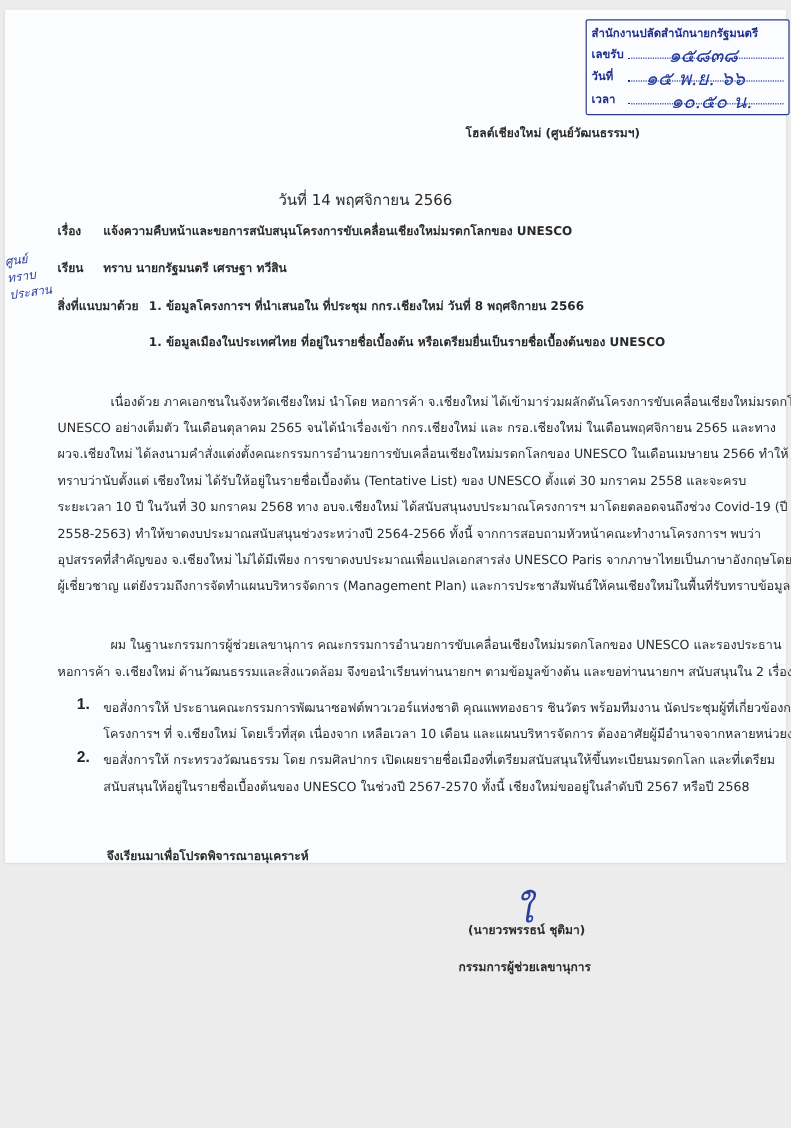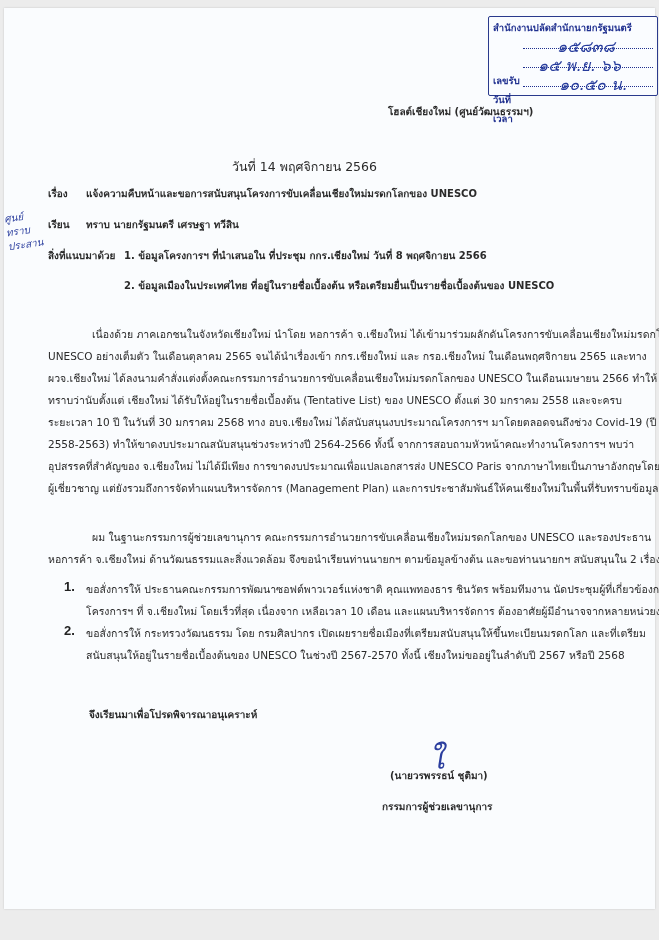--- a/index.html
+++ b/index.html
@@ -13,21 +13,21 @@
     body {
       position: relative;
       font-family: "DejaVu Sans", sans-serif;
       color: #222;
     }
     .page {
       position: absolute;
       left: 4px;
       top: 8px;
       width: 651px;
-      height: 901px;
+      height: 711px;
       background: #fafcfe;
       box-shadow: 0 0 2px rgba(0,0,0,0.15);
     }
     .abs { position: absolute; white-space: nowrap; }
     .t { font-size: 10px; line-height: 14px; color: #2a2a2a; font-weight: bold; }
     .big { font-size: 12.5px; font-weight: normal; }
 
     
     .stamp {
       position: absolute;
@@ -35,21 +35,21 @@
       top: 8px;
       width: 168px;
       height: 78px;
       border: 1.5px solid #2a3a8c;
       border-radius: 2px;
       color: #1f2f8f;
       font-size: 9.5px;
       background: rgba(250,252,255,0.9);
     }
     .stamp .title { position: absolute; left: 4px; top: 3px; font-weight: bold; font-size: 9.5px; }
-    .stamp .row { position: absolute; left: 4px; font-weight: bold; font-size: 9.5px; margin-top: 36px; }
+    .stamp .row { position: absolute; left: 4px; font-weight: bold; font-size: 9.5px; }
     .stamp .dots {
       position: absolute;
       left: 34px;
       right: 4px;
       border-bottom: 1px dotted #1f2f8f;
       height: 12px;
     }
     .stamp .hand {
       position: absolute;
       font-family: "DejaVu Serif", serif;
@@ -112,21 +112,21 @@
   <span class="abs t" style="left:82px; top:210px">ทราบ นายกรัฐมนตรี เศรษฐา ทวีสิน</span>
 
   <div class="handnote" style="left:2px; top:202px">
     <div>ศูนย์</div>
     <div>ทราบ</div>
     <div>ประสาน</div>
   </div>
 
   <span class="abs t" style="left:44px; top:241px">สิ่งที่แนบมาด้วย</span>
   <span class="abs t" style="left:120px; top:241px">1. ข้อมูลโครงการฯ ที่นำเสนอใน ที่ประชุม กกร.เชียงใหม่ วันที่ 8 พฤศจิกายน 2566</span>
-  <span class="abs t" style="left:120px; top:271px">2. ข้อมูลเมืองในประเทศไทย ที่อยู่ในรายชื่อเบื้องต้น หรือเตรียมยื่นเป็นรายชื่อเบื้องต้นของ UNESCO</span>
+  <span class="abs t" style="left:120px; top:271px">1. ข้อมูลเมืองในประเทศไทย ที่อยู่ในรายชื่อเบื้องต้น หรือเตรียมยื่นเป็นรายชื่อเบื้องต้นของ UNESCO</span>
 
   <div class="para" style="top:318px; left:44px;">
     <span class="line" style="left:44px; top:0px">เนื่องด้วย ภาคเอกชนในจังหวัดเชียงใหม่ นำโดย หอการค้า จ.เชียงใหม่ ได้เข้ามาร่วมผลักดันโครงการขับเคลื่อนเชียงใหม่มรดกโลกของ</span>
     <span class="line" style="left:0; top:22px">UNESCO อย่างเต็มตัว ในเดือนตุลาคม 2565 จนได้นำเรื่องเข้า กกร.เชียงใหม่ และ กรอ.เชียงใหม่ ในเดือนพฤศจิกายน 2565 และทาง</span>
     <span class="line" style="left:0; top:44px">ผวจ.เชียงใหม่ ได้ลงนามคำสั่งแต่งตั้งคณะกรรมการอำนวยการขับเคลื่อนเชียงใหม่มรดกโลกของ UNESCO ในเดือนเมษายน 2566 ทำให้</span>
     <span class="line" style="left:0; top:66px">ทราบว่านับตั้งแต่ เชียงใหม่ ได้รับให้อยู่ในรายชื่อเบื้องต้น (Tentative List) ของ UNESCO ตั้งแต่ 30 มกราคม 2558 และจะครบ</span>
     <span class="line" style="left:0; top:88px">ระยะเวลา 10 ปี ในวันที่ 30 มกราคม 2568 ทาง อบจ.เชียงใหม่ ได้สนับสนุนงบประมาณโครงการฯ มาโดยตลอดจนถึงช่วง Covid-19 (ปี</span>
     <span class="line" style="left:0; top:110px">2558-2563) ทำให้ขาดงบประมาณสนับสนุนช่วงระหว่างปี 2564-2566 ทั้งนี้ จากการสอบถามหัวหน้าคณะทำงานโครงการฯ พบว่า</span>
     <span class="line" style="left:0; top:132px">อุปสรรคที่สำคัญของ จ.เชียงใหม่ ไม่ได้มีเพียง การขาดงบประมาณเพื่อแปลเอกสารส่ง UNESCO Paris จากภาษาไทยเป็นภาษาอังกฤษโดย</span>
     <span class="line" style="left:0; top:154px">ผู้เชี่ยวชาญ แต่ยังรวมถึงการจัดทำแผนบริหารจัดการ (Management Plan) และการประชาสัมพันธ์ให้คนเชียงใหม่ในพื้นที่รับทราบข้อมูล</span>

